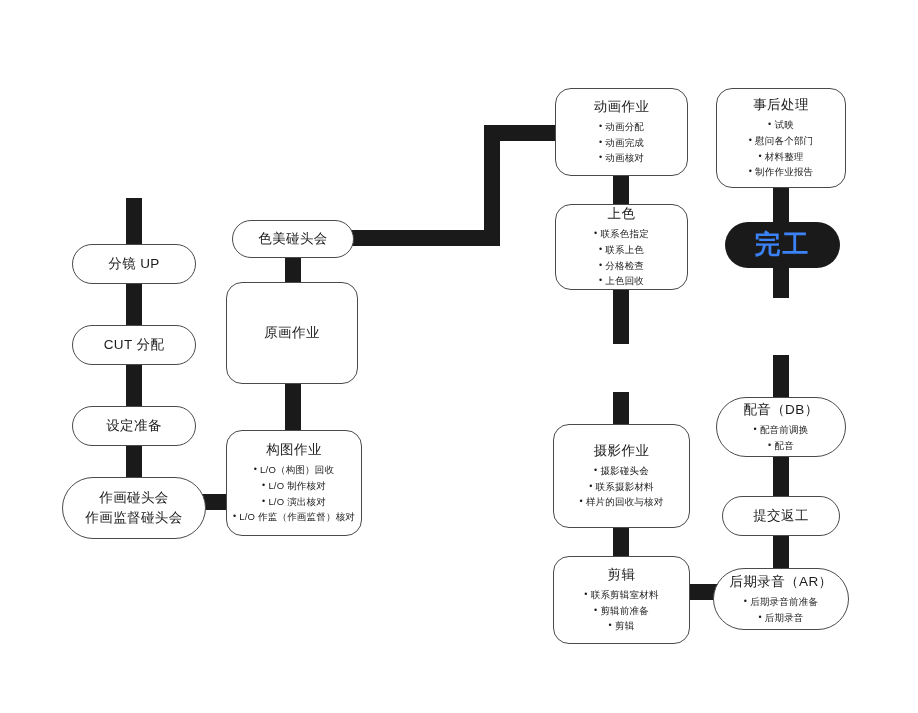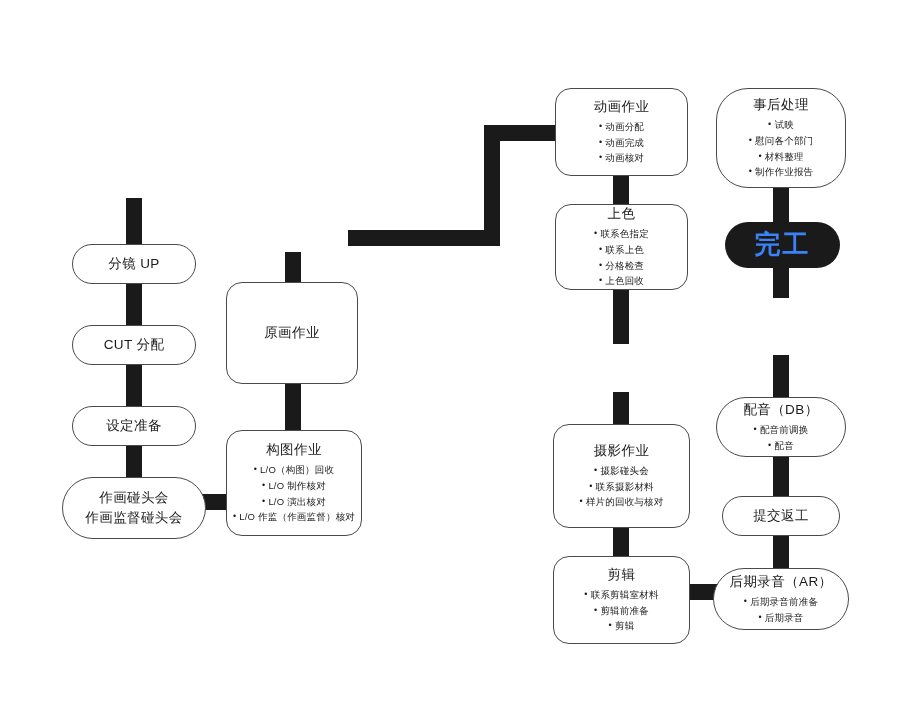--- a/index.html
+++ b/index.html
@@ -127,20 +127,23 @@
 
   <div class="node pill" style="left:72px; top:406px; width:124px; height:40px;">
     <div class="node-title">设定准备</div>
   </div>
 
   <div class="node pill" style="left:62px; top:477px; width:144px; height:62px;">
     <div class="node-title two-line">作画碰头会</div>
     <div class="node-title two-line">作画监督碰头会</div>
   </div>
 
+  <div class="node pill" style="left:232px; top:220px; width:122px; height:38px;">
+    <div class="node-title">色美碰头会</div>
+  </div>
 
   <div class="node rounded" style="left:226px; top:282px; width:132px; height:102px;">
     <div class="node-title">原画作业</div>
   </div>
 
   <div class="node rounded" style="left:226px; top:430px; width:136px; height:106px;">
     <div class="node-title">构图作业</div>
     <ul class="bullets">
       <li>L/O（构图）回收</li>
       <li>L/O 制作核对</li>
@@ -180,21 +183,21 @@
 
   <div class="node rounded" style="left:553px; top:556px; width:137px; height:88px;">
     <div class="node-title">剪辑</div>
     <ul class="bullets">
       <li>联系剪辑室材料</li>
       <li>剪辑前准备</li>
       <li>剪辑</li>
     </ul>
   </div>
 
-  <div class="node rounded" style="left:716px; top:88px; width:130px; height:100px;border-radius:32px;">
+  <div class="node rounded" style="left:716px; top:88px; width:130px; height:100px;">
     <div class="node-title">事后处理</div>
     <ul class="bullets">
       <li>试映</li>
       <li>慰问各个部门</li>
       <li>材料整理</li>
       <li>制作作业报告</li>
     </ul>
   </div>
 
   <div class="node terminal" style="left:725px; top:222px; width:115px; height:46px;">

